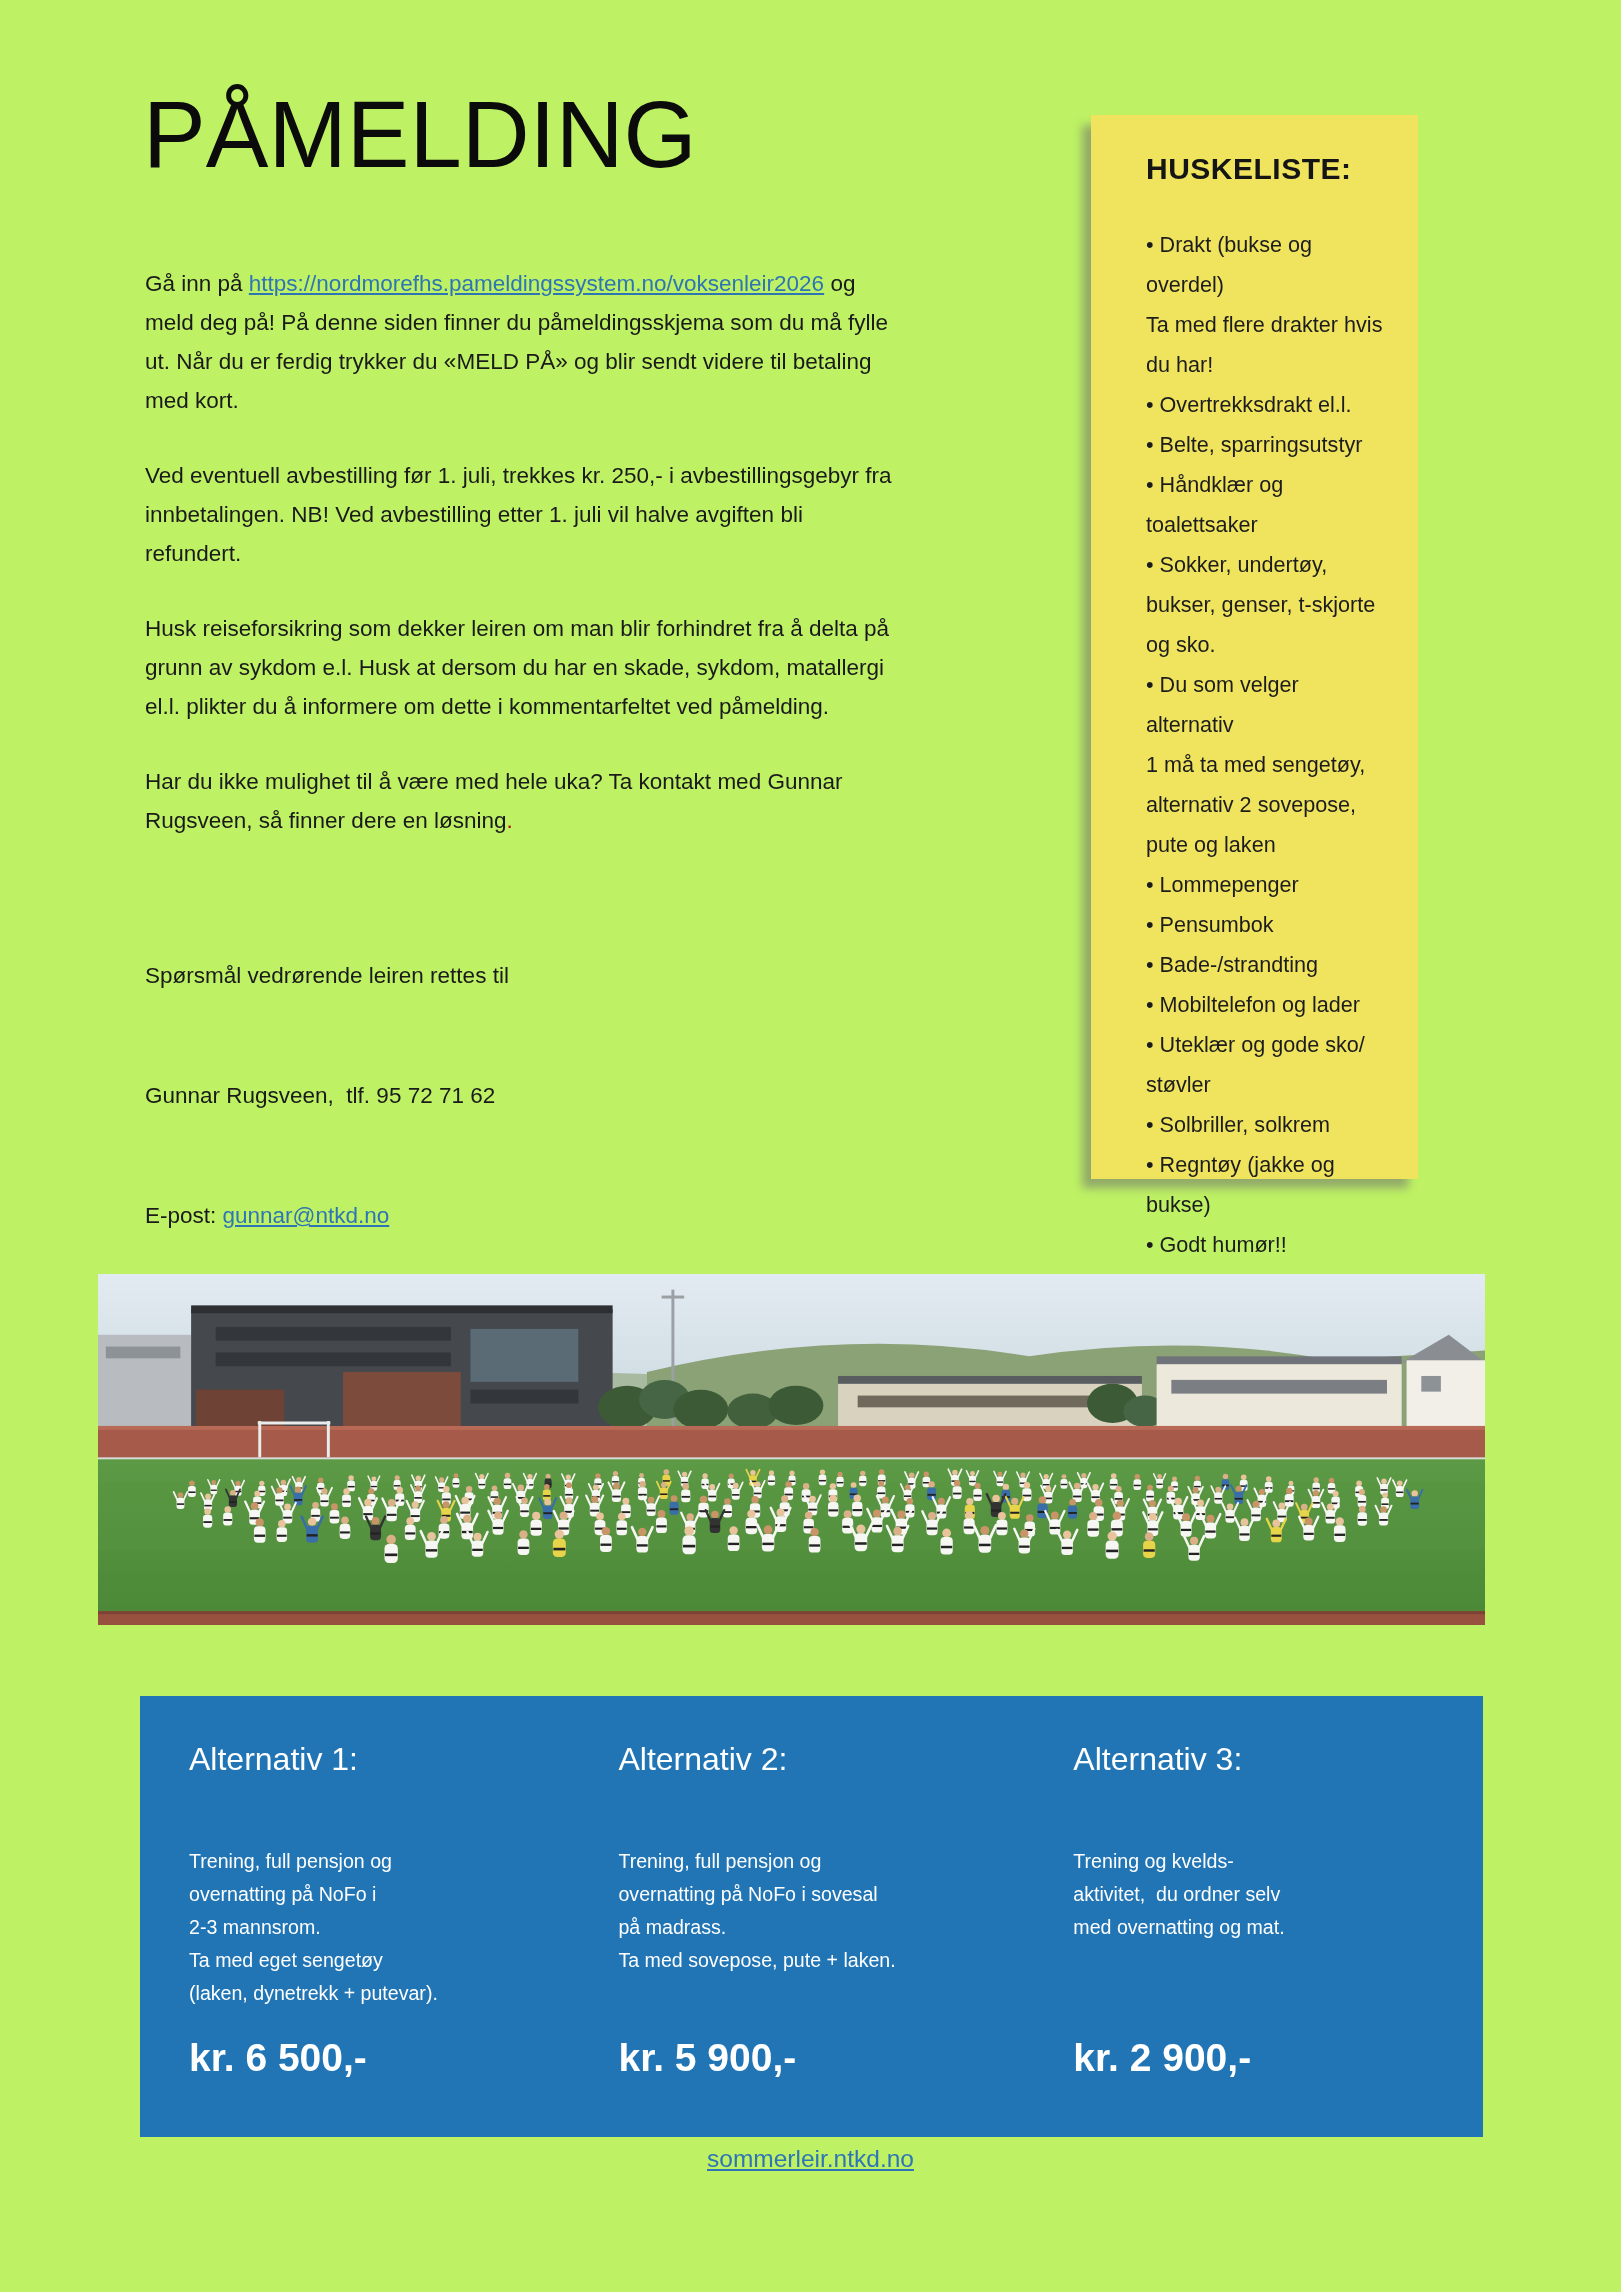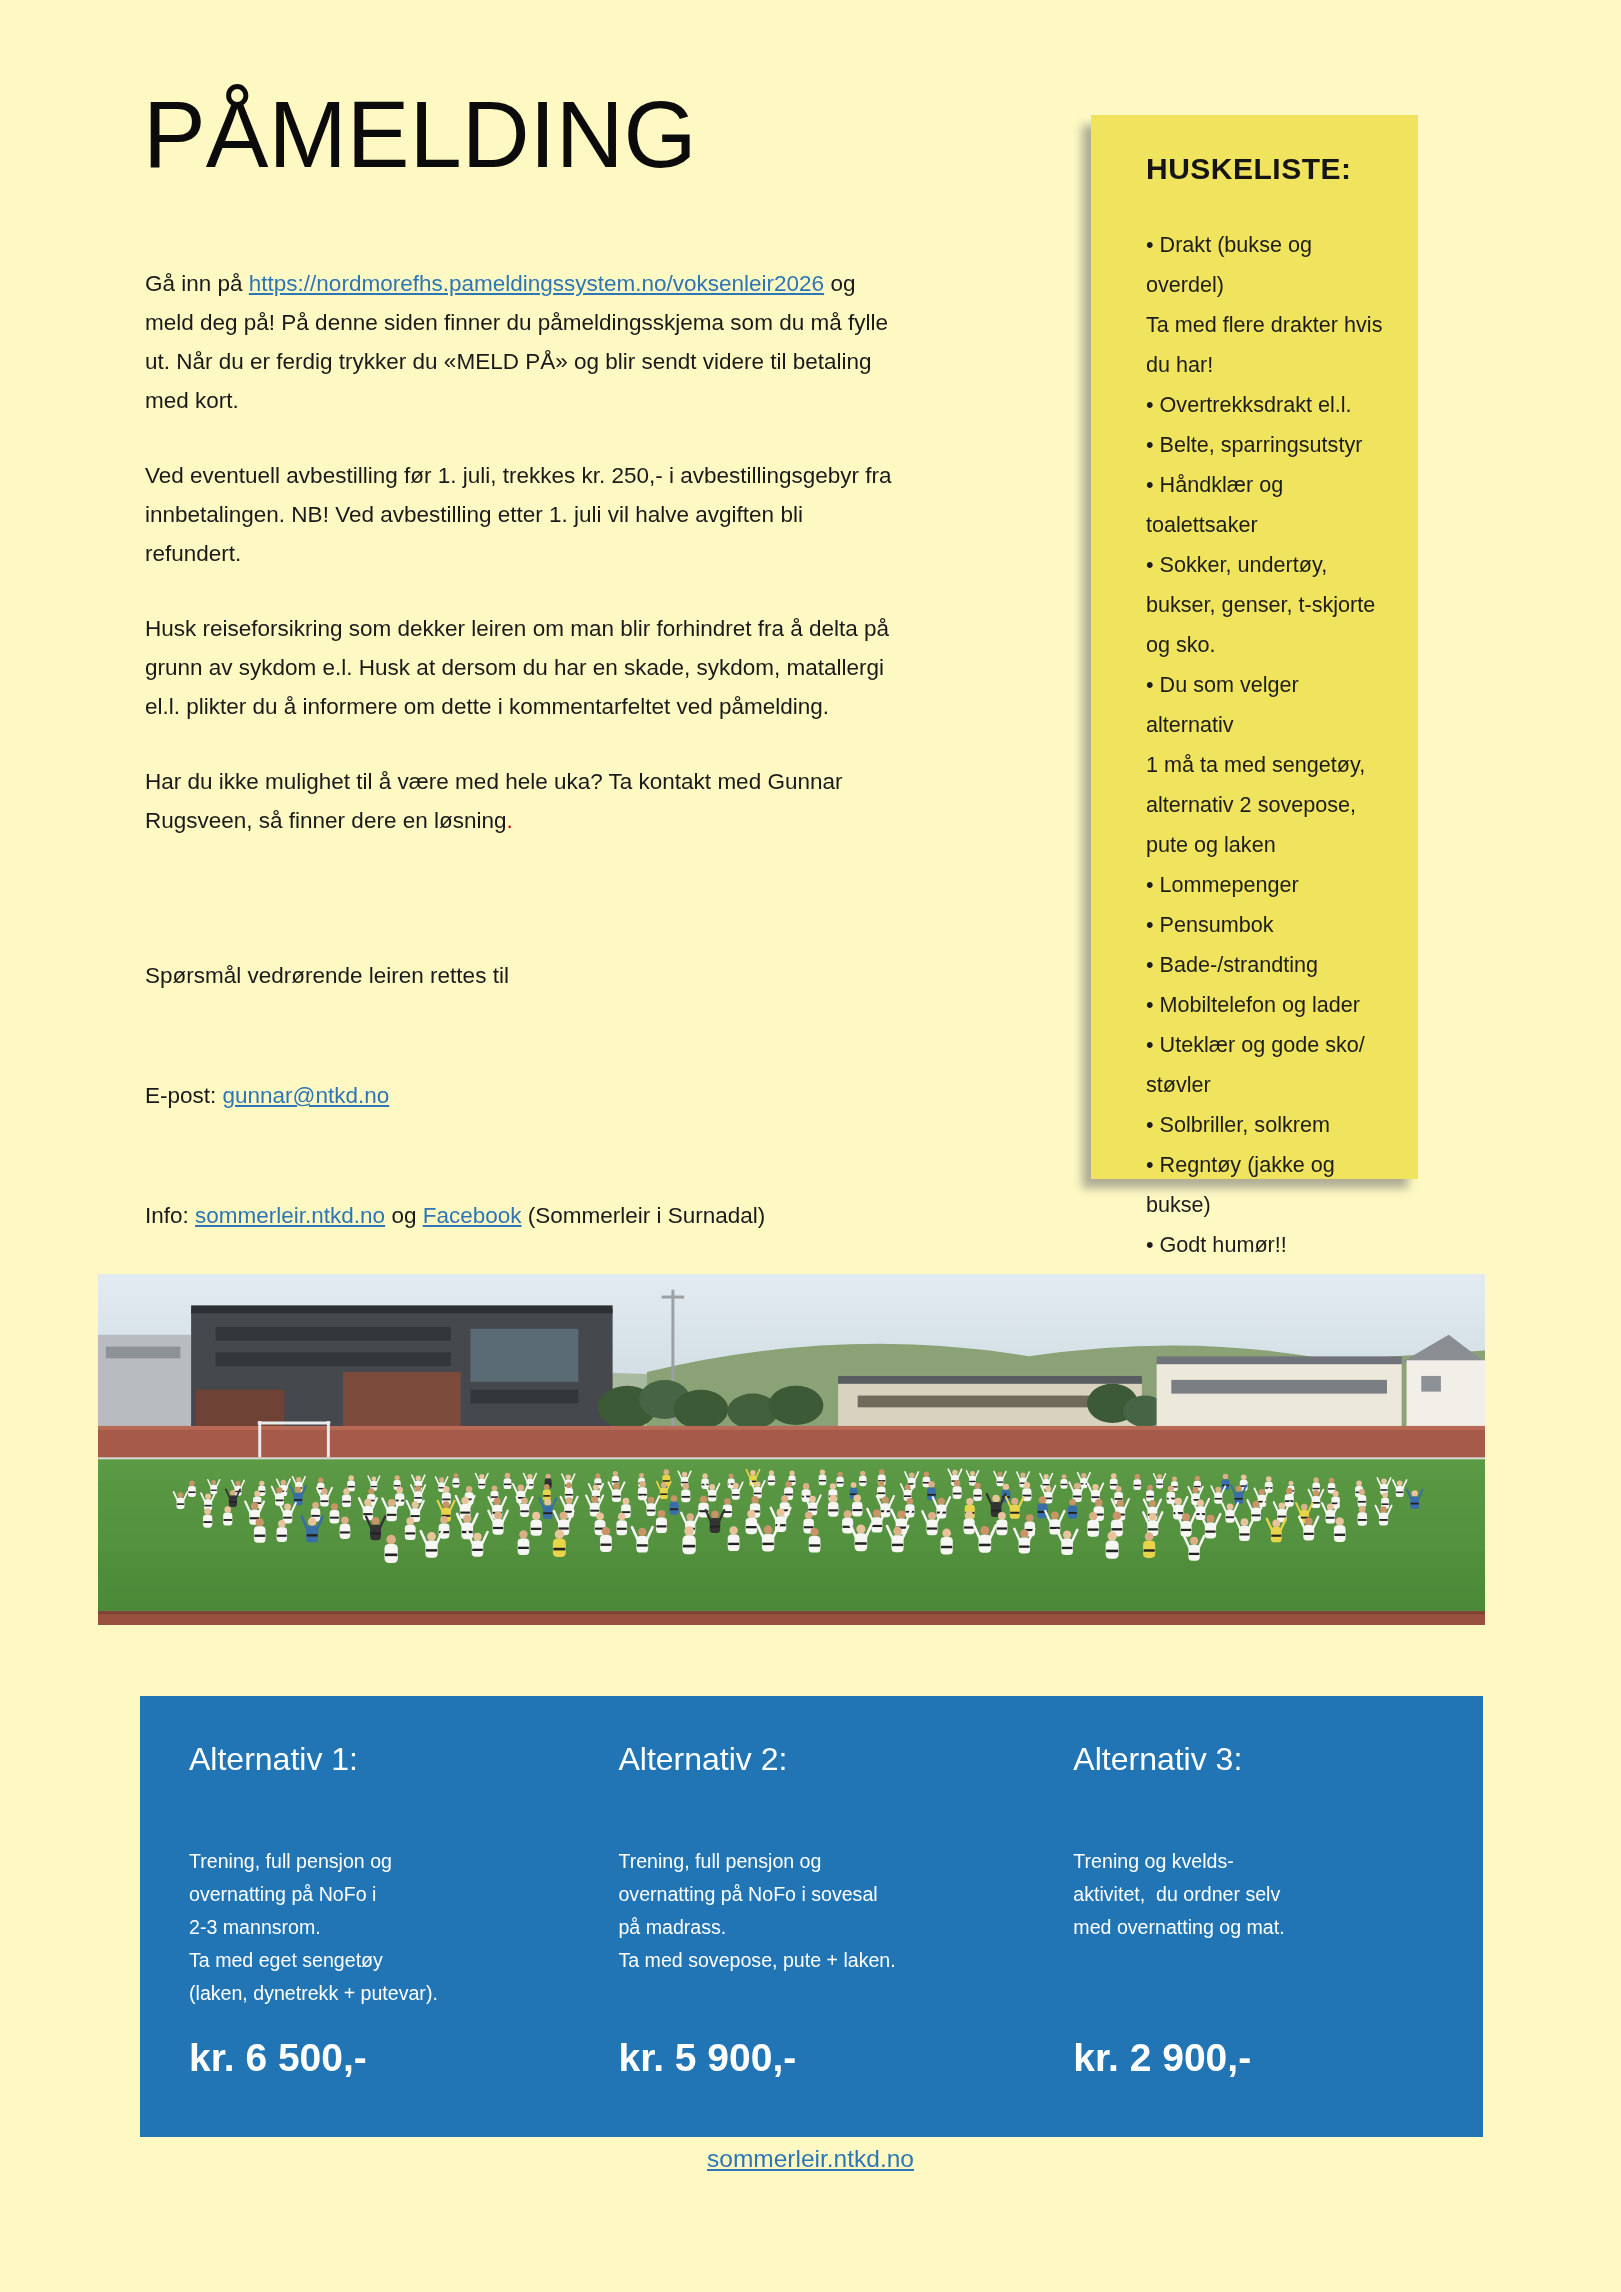--- a/index.html
+++ b/index.html
@@ -1,16 +1,16 @@
 <!DOCTYPE html>
 <html><head>
 <meta charset="utf-8">
 <style>
   html,body{margin:0;padding:0;background:#ffffff;}
-  .page{position:relative;width:1621px;height:2293px;background:#fef9c3;overflow:hidden;
+  .page{position:relative;width:1621px;height:2293px;background:#bef264;overflow:hidden;
         font-family:"Liberation Sans",sans-serif;color:#1a1a1a;}
   .title{position:absolute;left:143px;top:86px;margin:0;font-size:94px;font-weight:400;
          color:#0b0b0b;line-height:1.05;letter-spacing:0;}
   .left-col{position:absolute;left:145px;top:264px;width:921px;font-size:22.5px;line-height:39px;}
   .para{margin:0 0 36px 0;white-space:pre-wrap;}
   .contact{margin:0 0 27.4px 0;white-space:pre-wrap;line-height:40px;}
   .contact .cline{white-space:pre-wrap;}
   .closing{margin:39px 0 0 0;font-size:26.5px;line-height:47px;white-space:pre-wrap;color:#111;text-align:center;}
   .lnk{color:#2E75B6;text-decoration:underline;cursor:pointer;}
   .red{color:#C00000;}
@@ -56,20 +56,21 @@
 
     <p class="para">Husk reiseforsikring som dekker leiren om man blir forhindret fra å delta på
 grunn av sykdom e.l. Husk at dersom du har en skade, sykdom, matallergi
 el.l. plikter du å informere om dette i kommentarfeltet ved påmelding.</p>
 
     <p class="para"><span>Har du ikke mulighet til å være med hele uka? Ta kontakt med Gunnar
 Rugsveen, så finner dere en løsning</span><span class="red">.</span></p>
 
     <div class="contact">
       <div class="cline">Spørsmål vedrørende leiren rettes til</div>
+      <div class="cline">Gunnar Rugsveen,  tlf. 95 72 71 62</div>
       <div class="cline"><span>E-post: </span><a class="lnk">gunnar@ntkd.no</a></div>
       <div class="cline"><span>Info: </span><a class="lnk">sommerleir.ntkd.no</a><span> og </span><a class="lnk">Facebook</a><span> (Sommerleir i Surnadal)</span></div>
     </div>
 
     <p class="closing">NTNs beste instruktører vil gjøre alt for at leiren skal bli en flott
 opplevelse for alle! Vi gleder oss til å se deg i Surnadal!</p>
   </div>
 
   <aside class="husk">
     <h2>HUSKELISTE:</h2>

